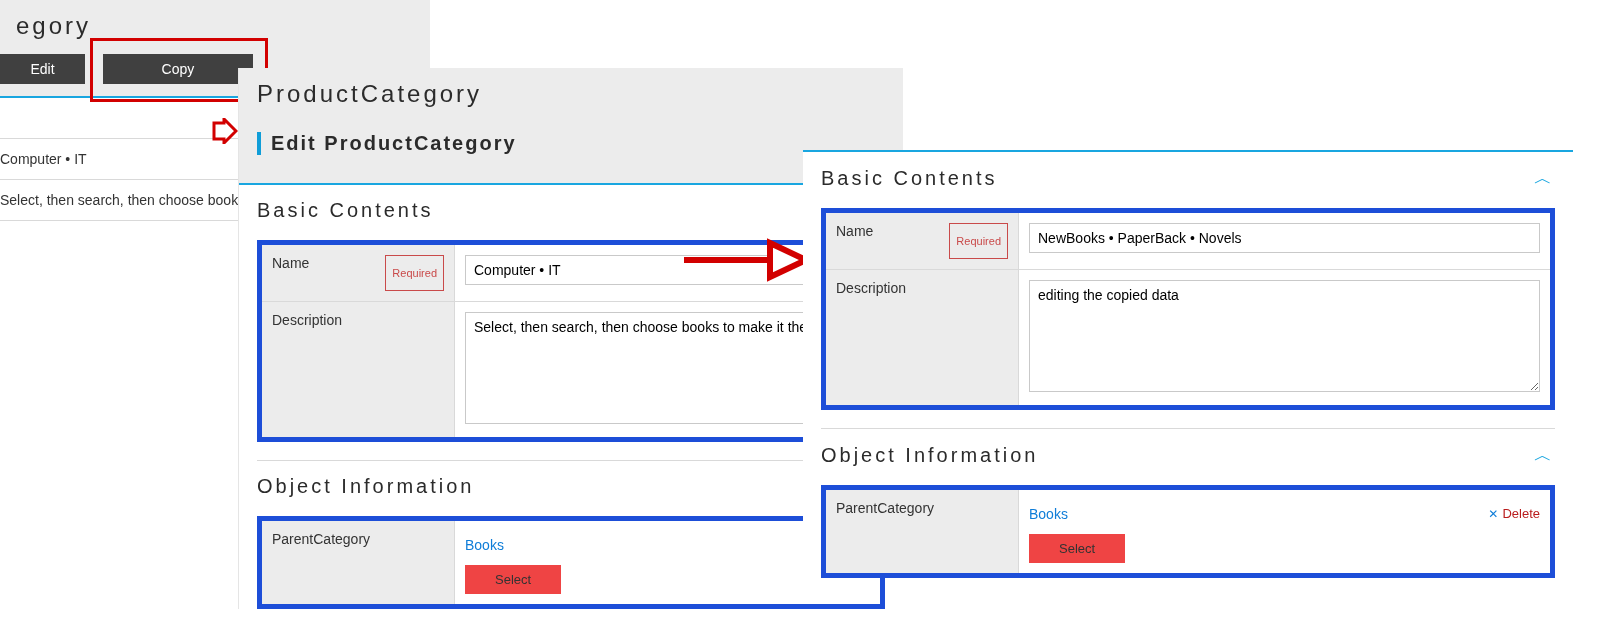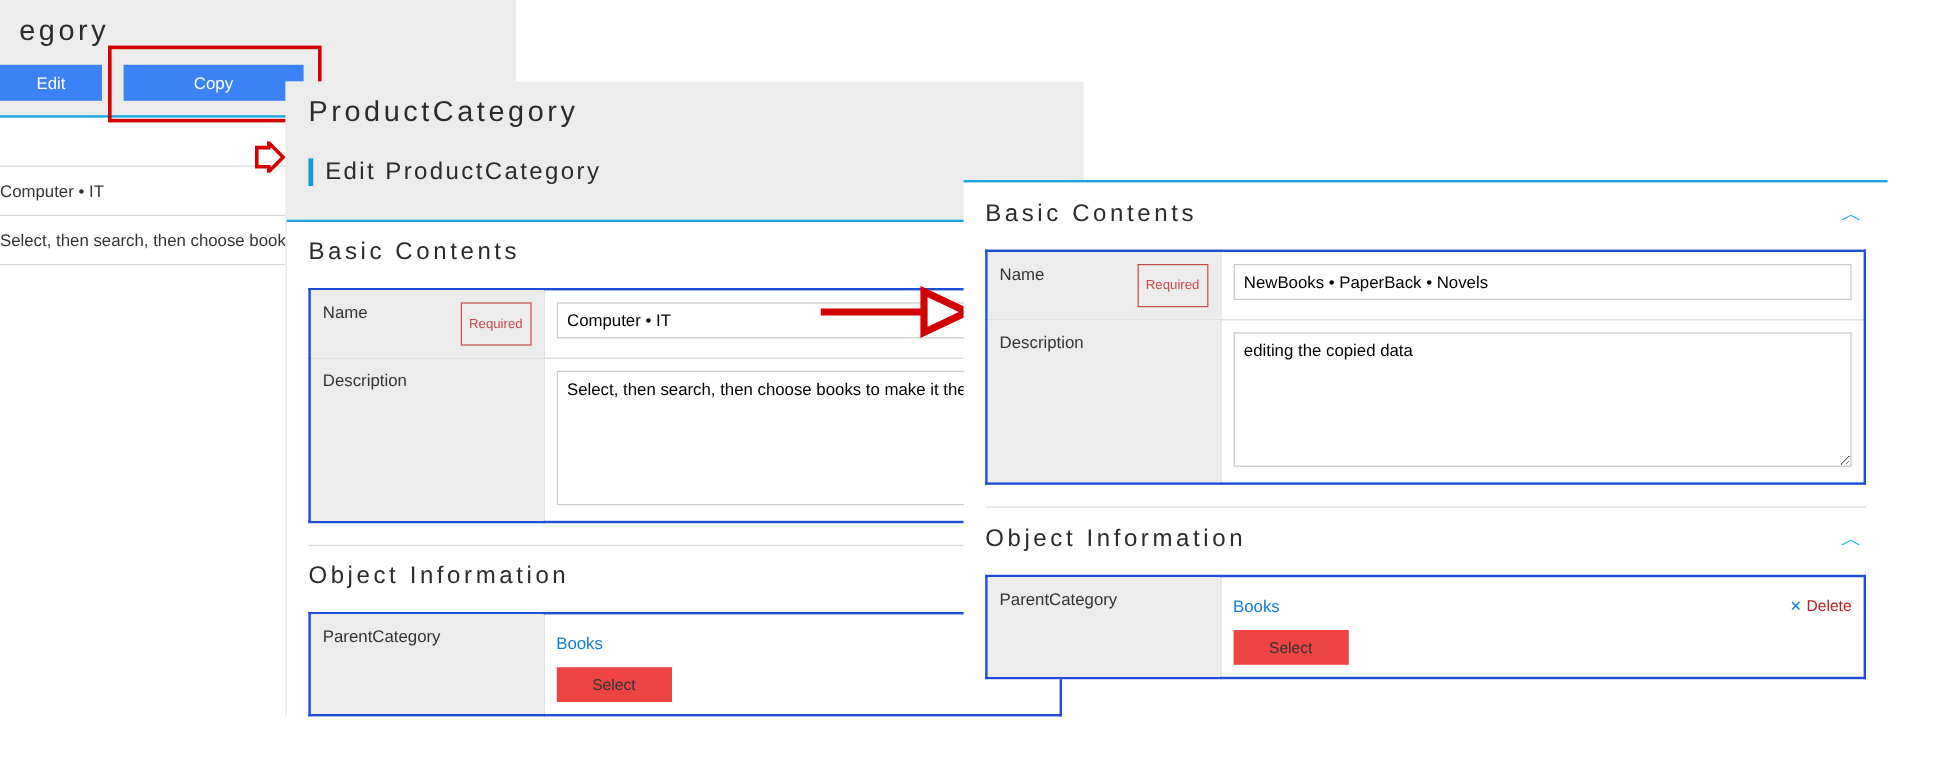--- a/index.html
+++ b/index.html
@@ -23,39 +23,39 @@
   }
   .title-lg {
     font-size: 24px;
     font-weight: 300;
     letter-spacing: 3px;
     color: #2b2b2b;
     padding-bottom: 10px;
   }
   .title-edit {
     font-size: 20px;
-    font-weight: 400;
+    font-weight: 700;
     letter-spacing: 2px;
     color: #2b2b2b;
     border-left: 4px solid #0f9dd8;
     padding-left: 10px;
     margin: 14px 0 16px 0;
   }
   .btn {
     display: inline-block;
     min-width: 150px;
     text-align: center;
     padding: 7px 0;
     font-size: 14px;
     color: #fff;
     border: none;
     cursor: pointer;
     margin-right: 10px;
   }
-  .btn-primary { background: #3b82f6; }
+  .btn-primary { background: #404040; }
   .btn-muted   { background: #909090; }
   .sep-blue {
     border: none;
     border-top: 2px solid #19a6e0;
     margin: 0;
   }
   .section-header {
     font-size: 20px;
     font-weight: 300;
     letter-spacing: 3px;
@@ -64,21 +64,21 @@
     display: flex;
     justify-content: space-between;
     align-items: center;
   }
   .chev {
     color: #19a6e0;
     font-size: 18px;
     cursor: pointer;
   }
   .form-table {
-    border: 2px solid #1d4ed8;
+    border: 5px solid #1d4ed8;
     width: 100%;
     border-collapse: collapse;
   }
   .form-table td {
     border: 1px solid #d9d9d9;
     vertical-align: top;
     padding: 10px;
   }
   .label-cell {
     background: #ececec;

